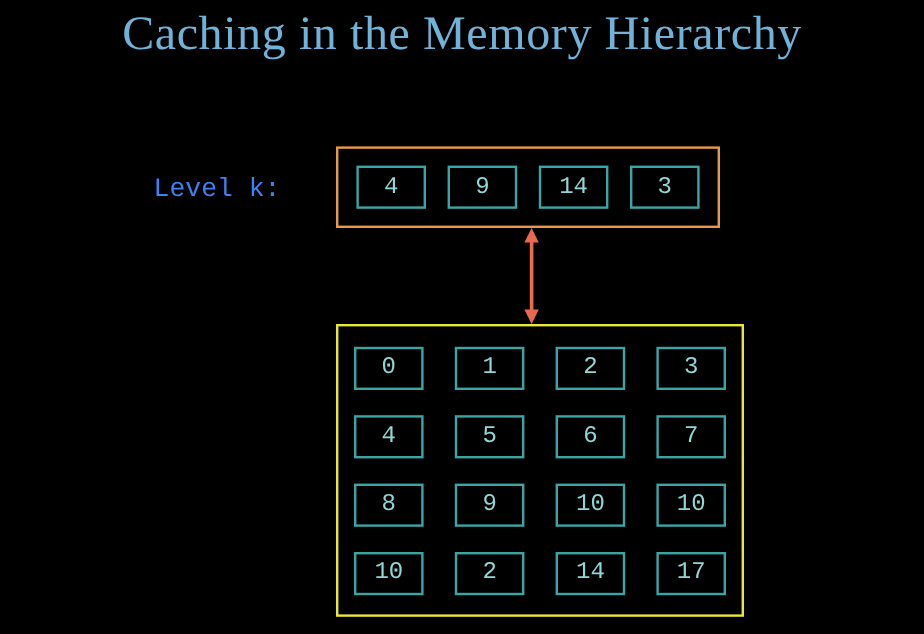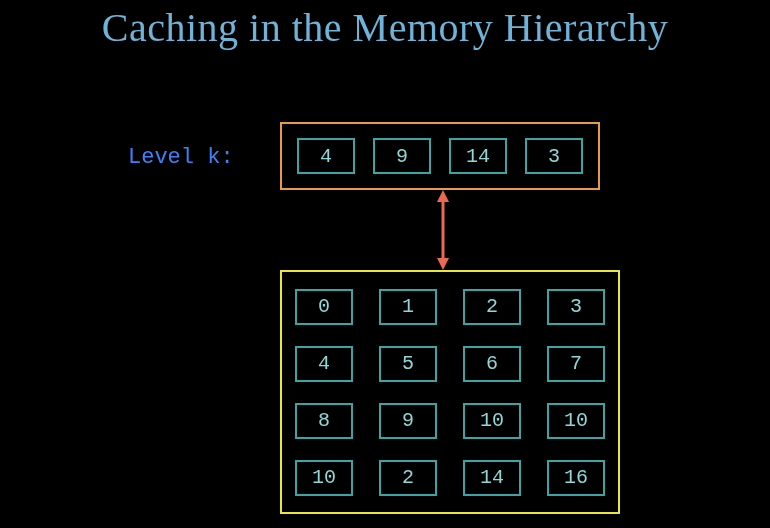--- a/index.html
+++ b/index.html
@@ -130,17 +130,17 @@
     <div class="row">
       <div class="cell">8</div>
       <div class="cell">9</div>
       <div class="cell">10</div>
       <div class="cell">10</div>
     </div>
     <div class="row">
       <div class="cell">10</div>
       <div class="cell">2</div>
       <div class="cell">14</div>
-      <div class="cell">16</div>
+      <div class="cell">17</div>
     </div>
   </div>
 
 </div>
 
 </body></html>

